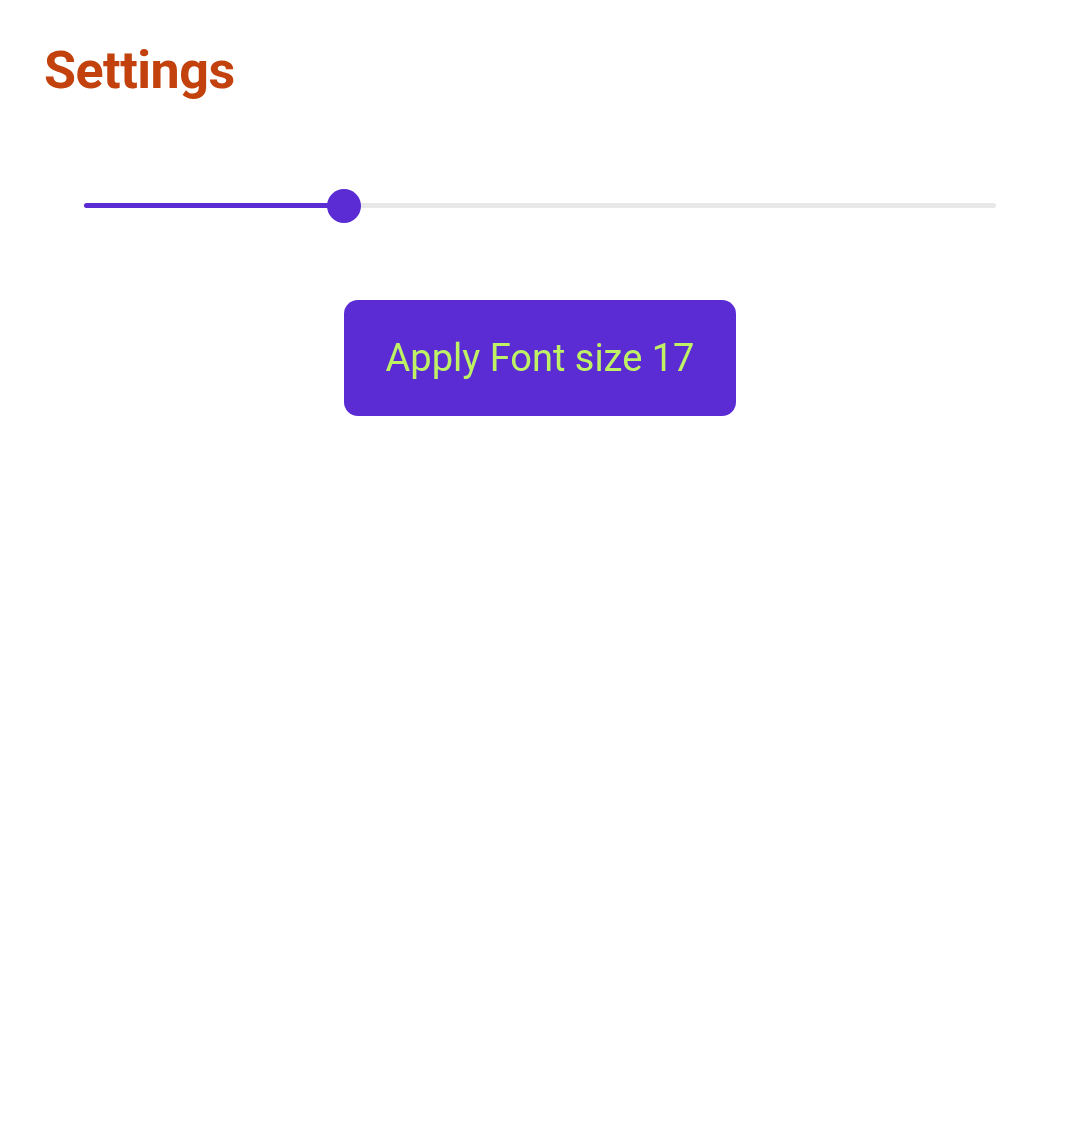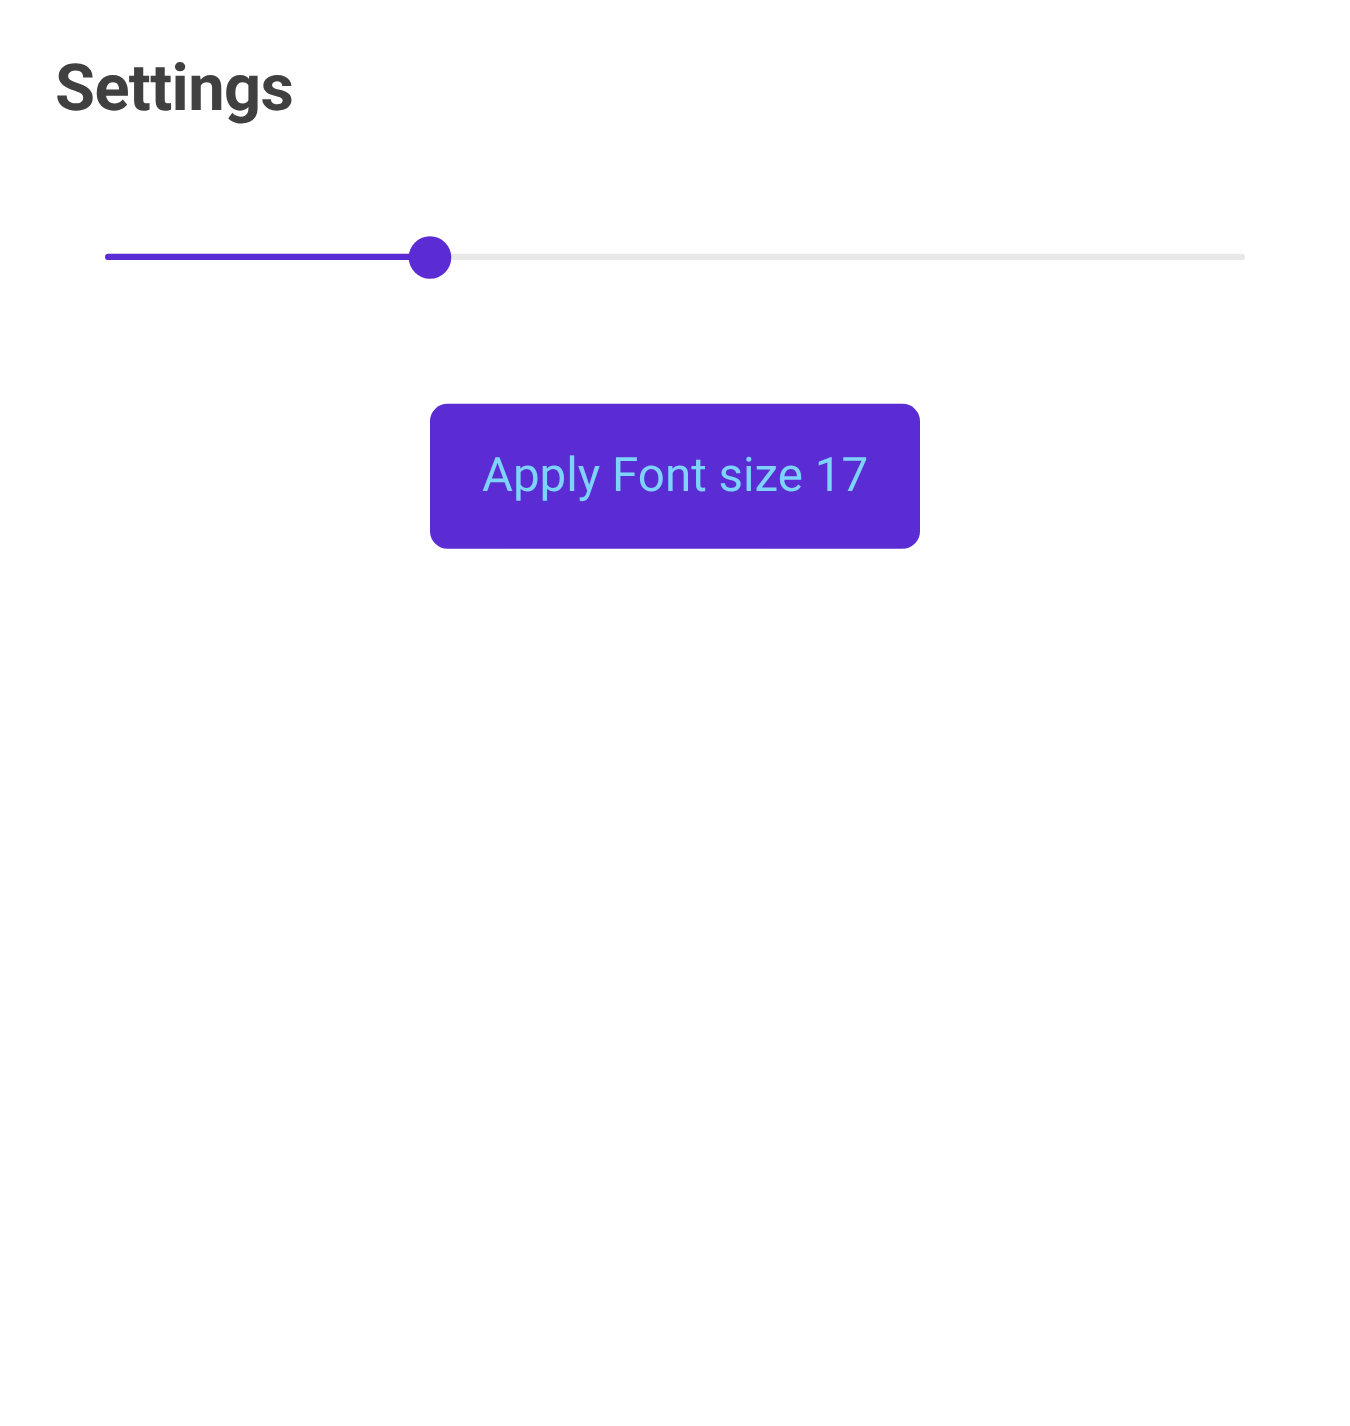--- a/index.html
+++ b/index.html
@@ -16,21 +16,21 @@
       overflow: hidden;
     }
     
     .header {
       padding: 40px 0 0 44px;
     }
     
     .page-title {
       font-size: 52px;
       font-weight: 700;
-      color: #404040;
+      color: #c2410c;
       letter-spacing: -0.5px;
     }
     
     .slider-container {
       margin-top: 102px;
       padding: 0 84px 0 84px;
       position: relative;
     }
     
     .slider-track {
@@ -62,29 +62,28 @@
     }
     
     .button-container {
       margin-top: 92px;
       display: flex;
       justify-content: center;
     }
     
     .apply-button {
       background: #5b2cd4;
-      color: #7dd3fc;
+      color: #bef264;
       border: none;
       border-radius: 14px;
       padding: 36px 42px;
       font-size: 38px;
       font-weight: 400;
       cursor: pointer;
       font-family: inherit;
-      margin-top: 23px;
     }
   </style>
 </head>
 <body>
 
 <div class="header">
   <h1 class="page-title">Settings</h1>
 </div>
 
 <div class="slider-container">

